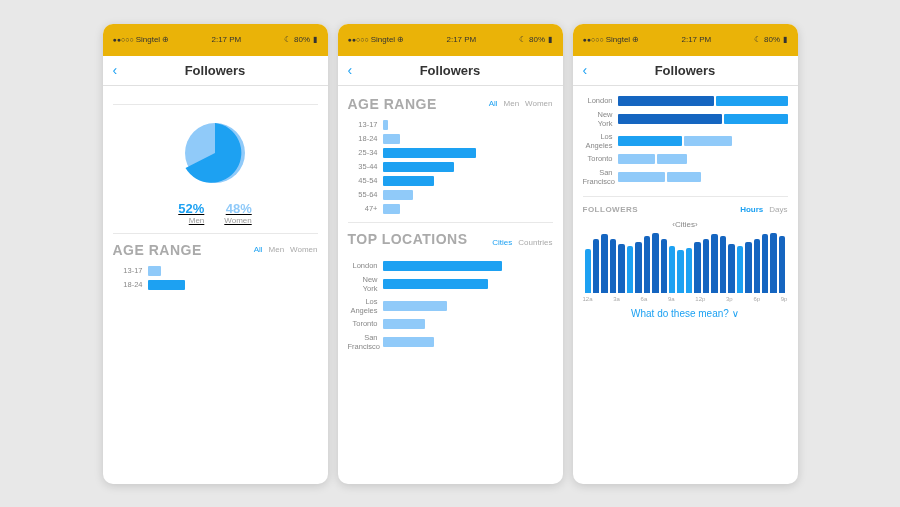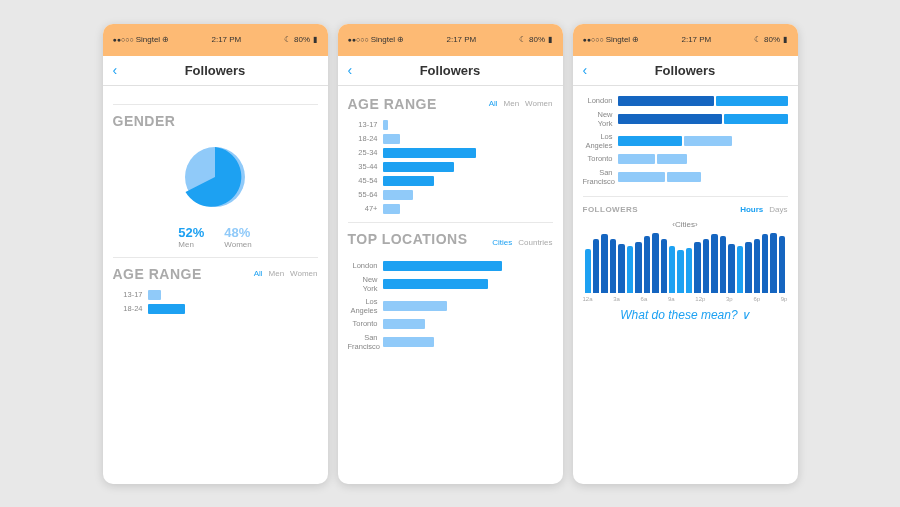--- a/index.html
+++ b/index.html
@@ -28,21 +28,21 @@
       flex-direction: column;
     }
     
     .status-bar {
       display: flex;
       justify-content: space-between;
       align-items: center;
       padding: 16px 10px;
       font-size: 8px;
       color: #333;
-      background: #fdba74;
+      background: #eab308;
       height: 20px;
     }
     .status-left { display: flex; align-items: center; gap: 2px; }
     .status-right { display: flex; align-items: center; gap: 3px; }
     .signal-dots { font-size: 7px; }
     
     .nav-bar {
       display: flex;
       align-items: center;
       justify-content: center;
@@ -121,21 +121,22 @@
     .pie-chart {
       width: 80px;
       height: 80px;
     }
     .pie-labels {
       display: flex;
       gap: 20px;
       margin-top: 8px;
     }
     .pie-label {
-      text-align: left;
+      text-align: right;
+      text-decoration: underline;
     }
     .pie-label .pct {
       font-size: 13px;
       font-weight: 600;
     }
     .pie-label .pct.men { color: #1da1f2; }
     .pie-label .pct.women { color: #90caf9; }
     .pie-label .lbl {
       font-size: 8px;
       color: #999;
@@ -197,23 +198,22 @@
       justify-content: space-between;
       margin-top: 3px;
     }
     .hourly-lbl {
       font-size: 6px;
       color: #aaa;
     }
     .what-link {
       text-align: center;
       margin-top: 6px;
-      font-size: 12px;
+      font-size: 10px;
       color: #1da1f2;
-      font-style: italic;
     }
     .followers-header-row {
       display: flex;
       align-items: center;
       justify-content: space-between;
       margin-bottom: 6px;
     }
     .followers-toggle {
       display: flex;
       gap: 6px;
@@ -251,21 +251,20 @@
         <span>80%</span>
         <span>▮</span>
       </div>
     </div>
     <div class="nav-bar">
       <span class="nav-back">‹</span>
       <span class="nav-title">Followers</span>
     </div>
     <div class="phone-content">
       <hr class="divider">
-      <div class="section-header">GENDER</div>
       <div class="pie-container">
         <svg class="pie-chart" viewBox="0 0 80 80">
 
           <circle cx="40" cy="40" r="30" fill="#90caf9"></circle>
 
           <path d="M40,40 L40,10 A30,30 0 1,1 10.5,55 Z" fill="#1da1f2"></path>
         </svg>
         <div class="pie-labels">
           <div class="pie-label">
             <div class="pct men">52%</div>

